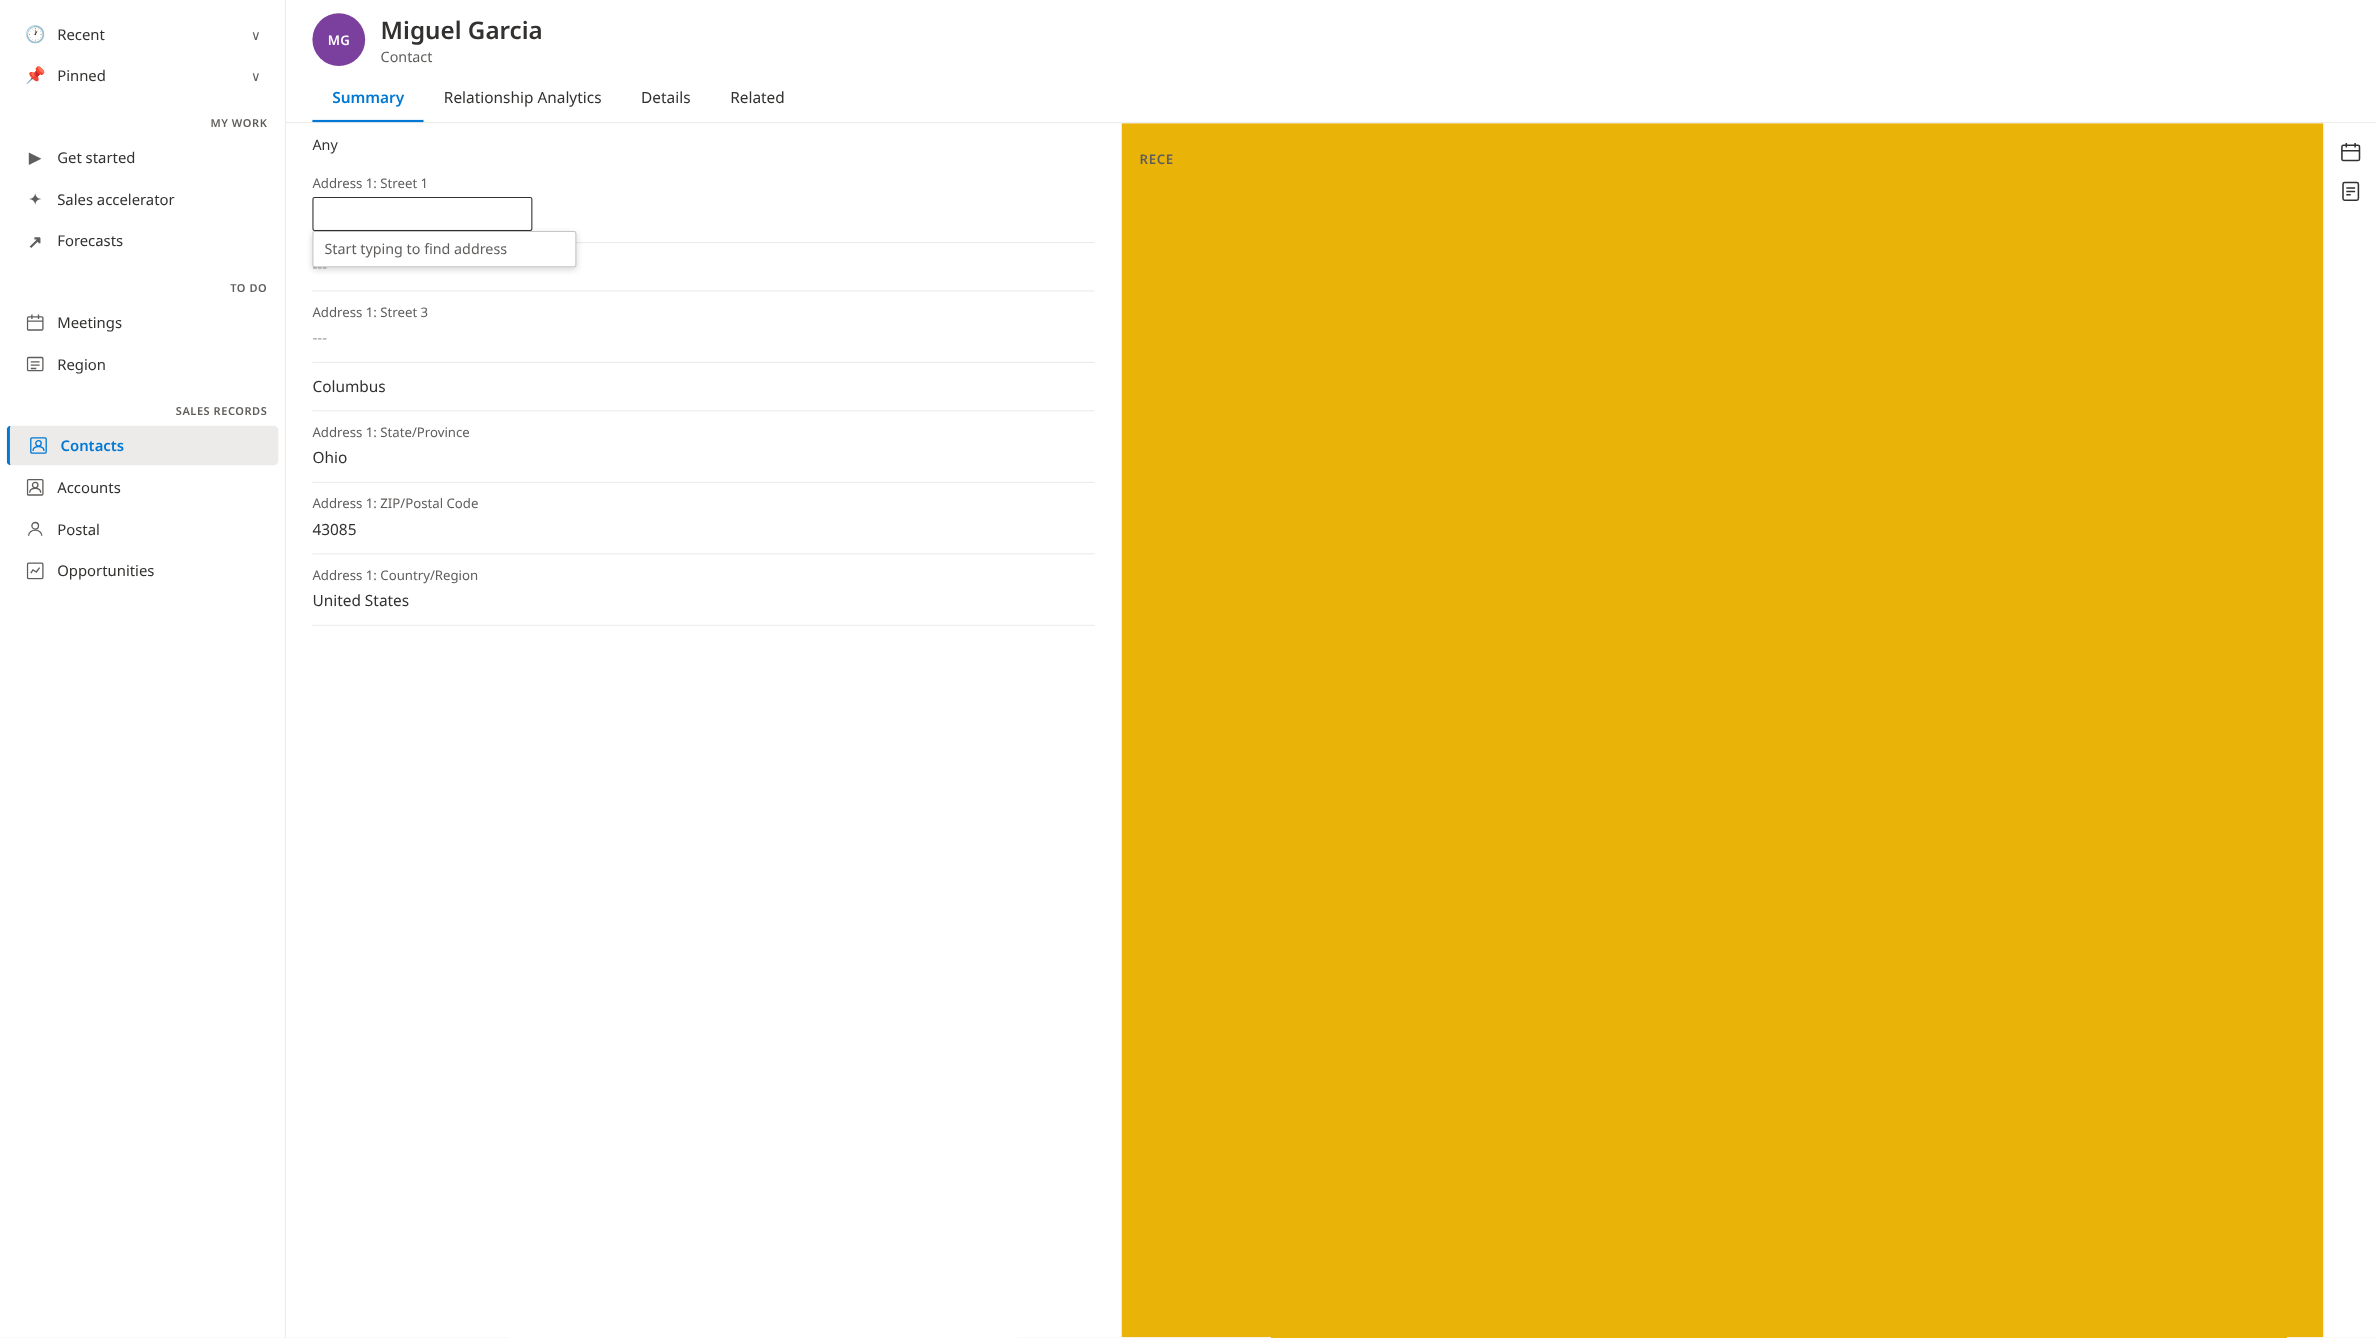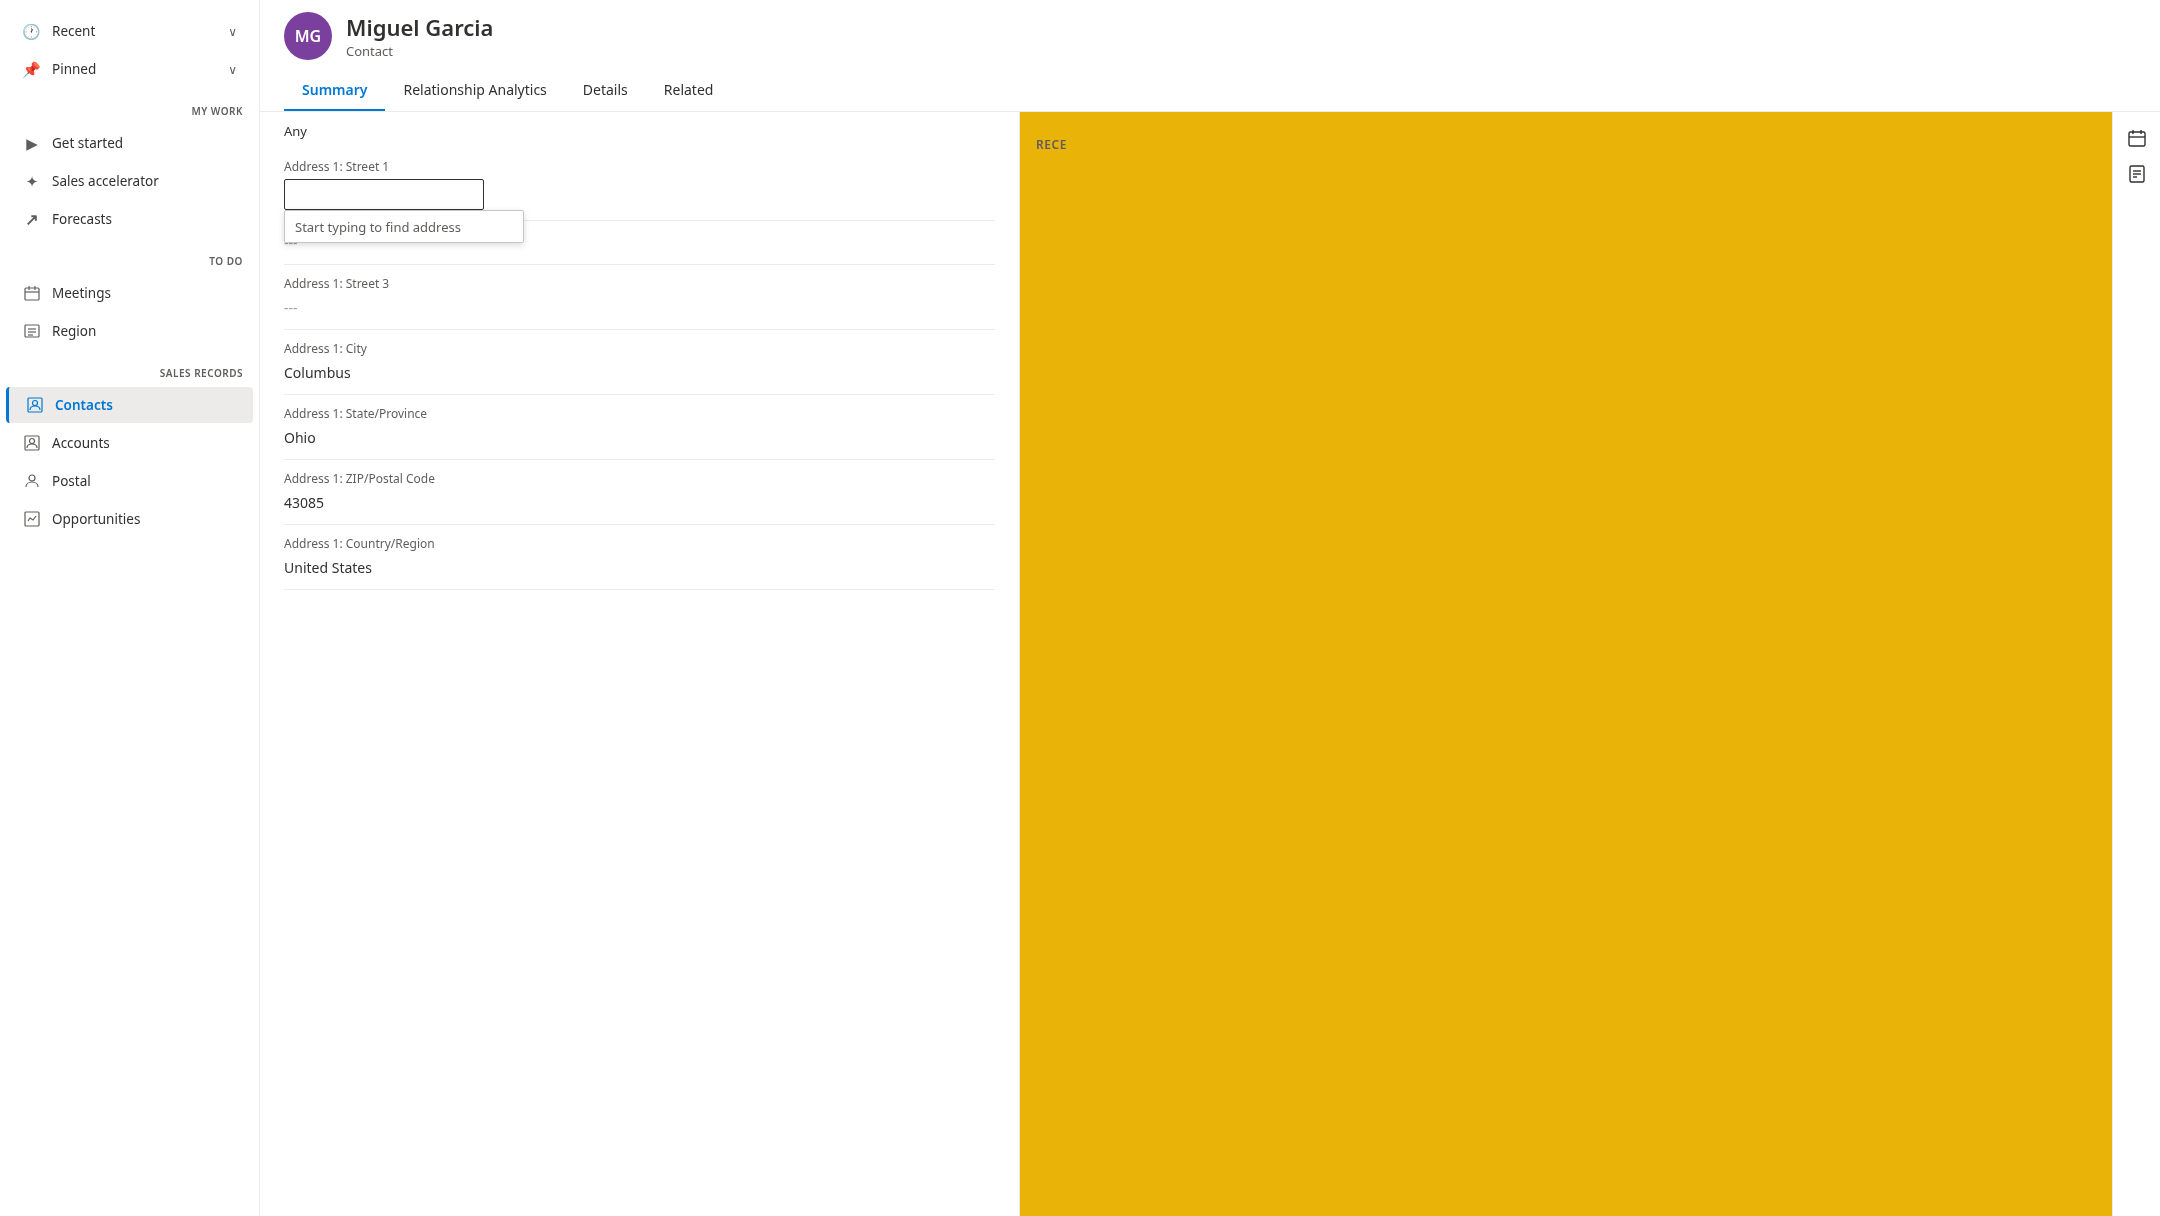--- a/index.html
+++ b/index.html
@@ -97,21 +97,21 @@
 
     .avatar {
       width: 48px;
       height: 48px;
       border-radius: 50%;
       background: #7b3f9e;
       color: #fff;
       display: flex;
       align-items: center;
       justify-content: center;
-      font-size: 16px;
+      font-size: 12px;
       font-weight: 600;
       flex-shrink: 0;
     }
 
     .contact-info .name {
       font-size: 22px;
       font-weight: 600;
       color: #323130;
     }
 
@@ -390,21 +390,20 @@
       <div class="field-row">
         <div class="field-value placeholder-dash">---</div>
       </div>
 
       <div class="field-row">
         <div class="field-label">Address 1: Street 3</div>
         <div class="field-value placeholder-dash">---</div>
       </div>
 
       <div class="field-row">
-        <div class="field-label">Address 1: City</div>
         <div class="field-value">Columbus</div>
       </div>
 
       <div class="field-row">
         <div class="field-label">Address 1: State/Province</div>
         <div class="field-value">Ohio</div>
       </div>
 
       <div class="field-row">
         <div class="field-label">Address 1: ZIP/Postal Code</div>

